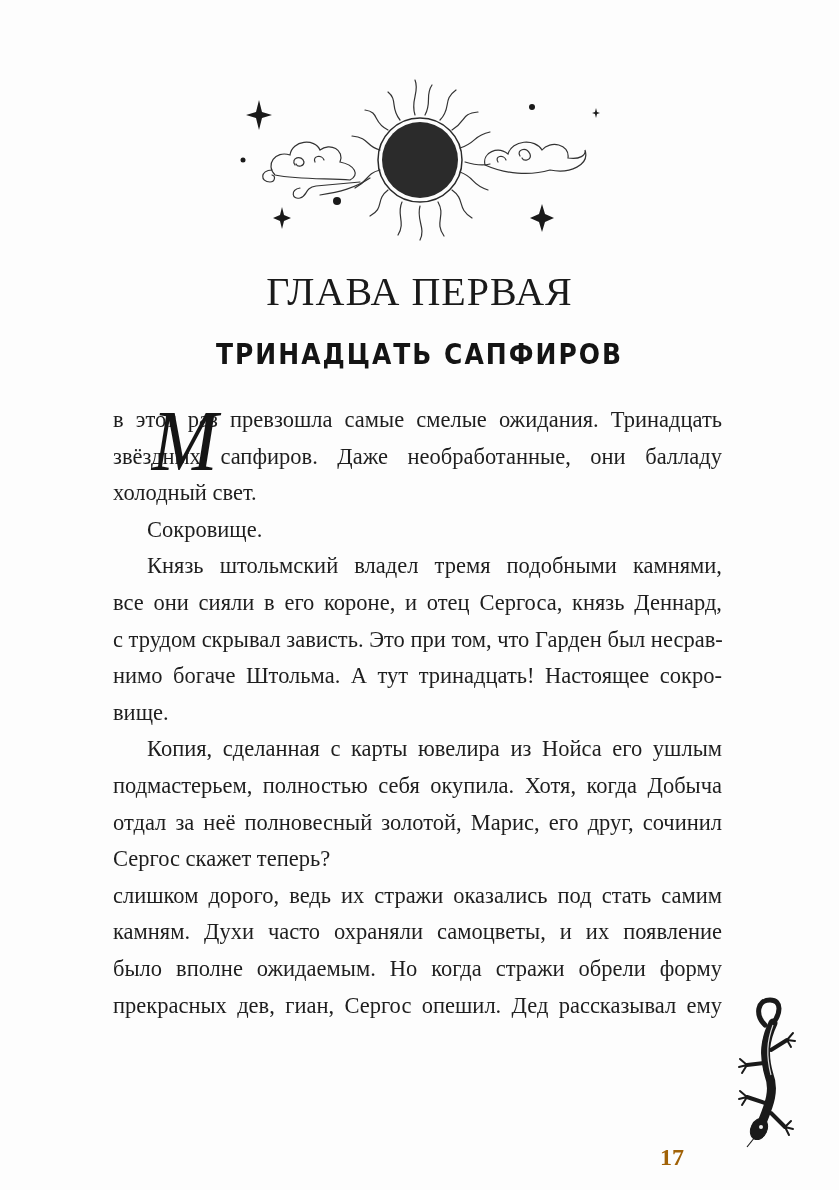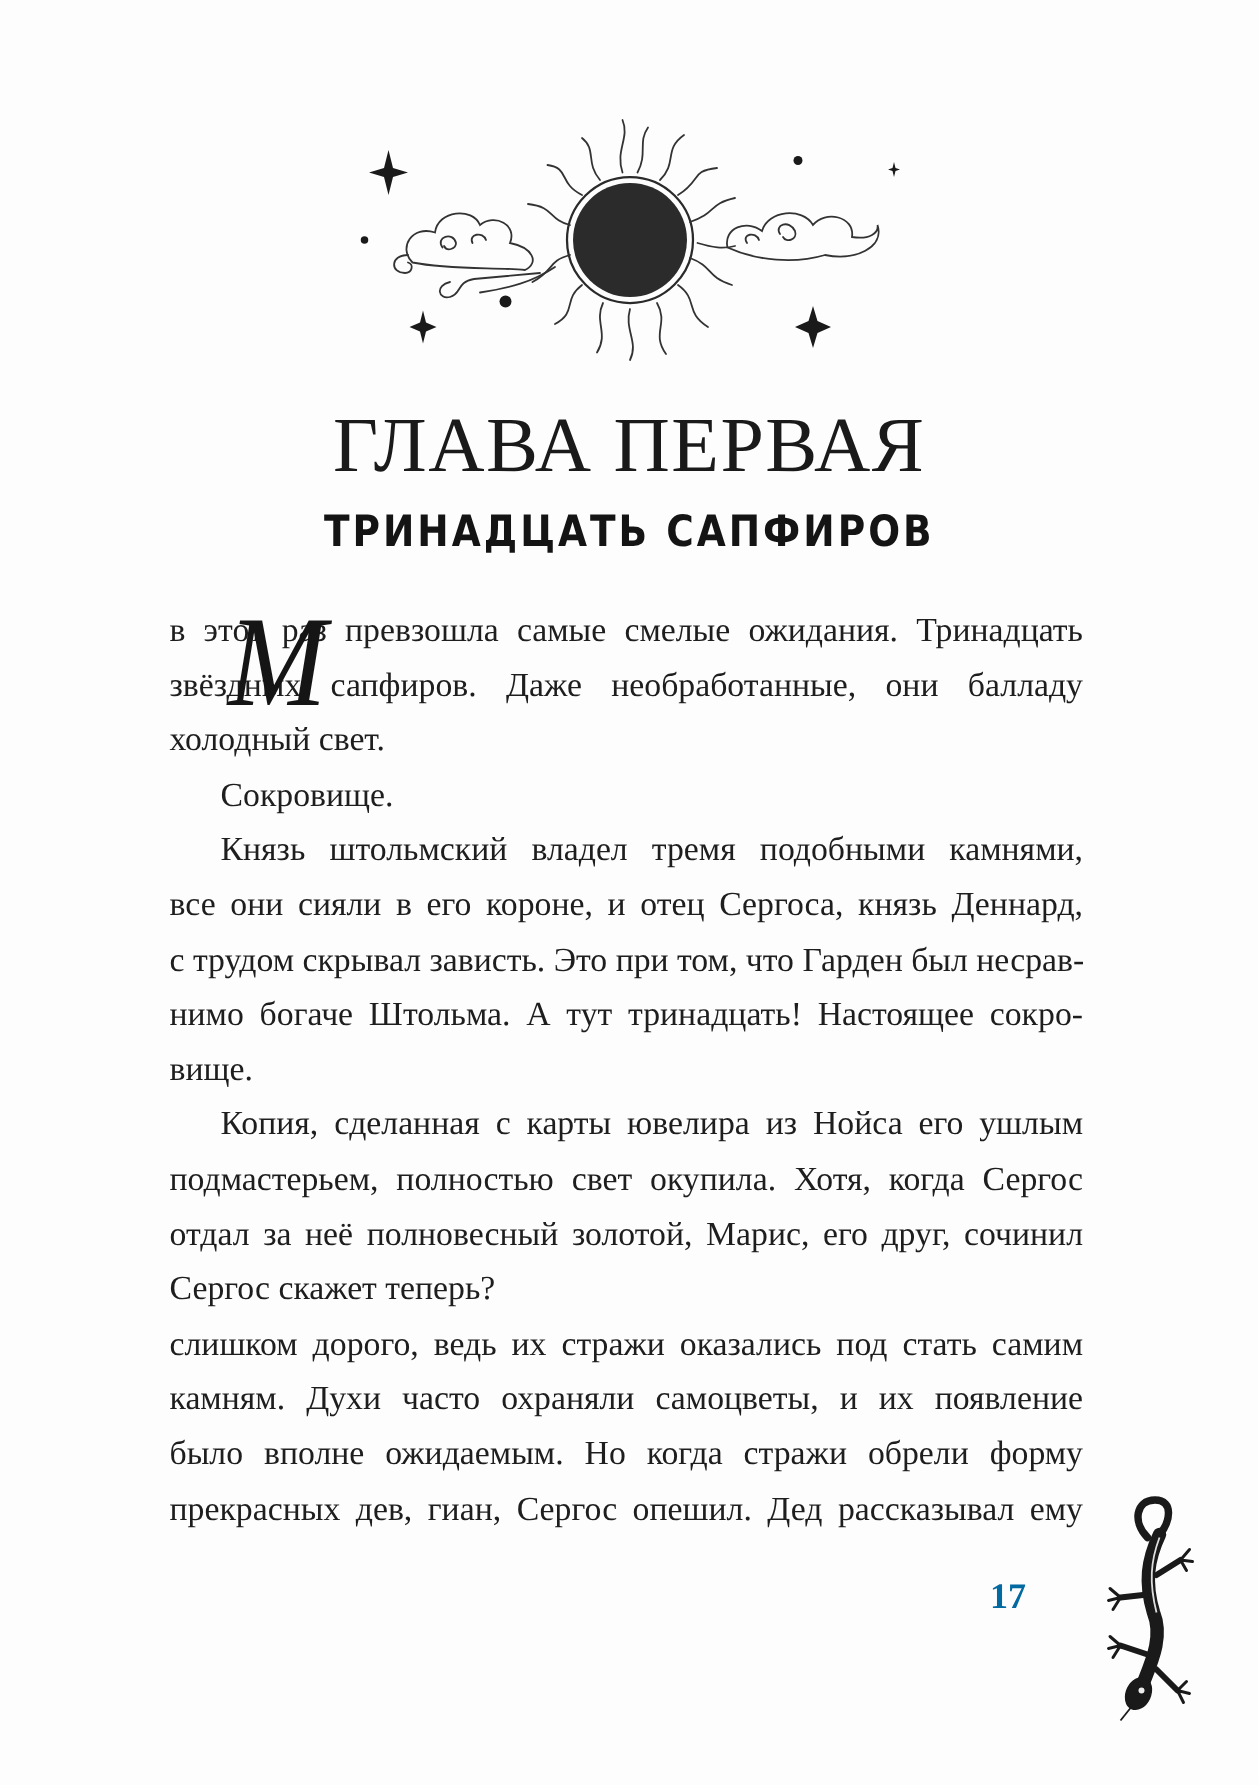--- a/index.html
+++ b/index.html
@@ -4,21 +4,21 @@
 <style>
   html, body { margin: 0; padding: 0; background: #ffffff; }
   body { width: 839px; height: 1190px; position: relative; overflow: hidden; }
   .page { position: absolute; left: 0; top: 0; width: 839px; height: 1190px; background: #fdfdfd; }
 
   .ornament { position: absolute; left: 220px; top: 70px; width: 380px; height: 180px; }
 
   .chapter-title {
     position: absolute; left: 0; width: 839px; top: 268px;
     text-align: center; font-family: "Liberation Serif", serif;
-    font-size: 52px; letter-spacing: 1px; color: #1a1a1a; font-weight: normal;
+    font-size: 40px; letter-spacing: 1px; color: #1a1a1a; font-weight: normal;
   }
   .chapter-subtitle {
     position: absolute; left: 0; width: 839px; top: 340px;
     text-align: center; font-family: "DejaVu Sans", sans-serif;
     font-size: 25px; font-weight: bold; letter-spacing: 2px; color: #141414;
     transform: scaleY(1.15);
   }
 
   .body-text {
     position: absolute; left: 113px; top: 402px; width: 609px;
@@ -30,22 +30,22 @@
   .line.indent { padding-left: 34px; }
   .first-line { padding-left: 98px; }
   .dropcap {
     position: absolute; left: 36px; top: -4px;
     font-family: "Liberation Serif", serif; font-size: 86px; line-height: 86px;
     color: #151515; font-style: italic; transform: scaleX(0.92);
   }
   .first-block { position: relative; }
 
   .page-number {
-    position: absolute; left: 660px; top: 1052px;
-    font-family: "Liberation Serif", serif; font-weight: bold; font-size: 24px; color: #0369a1;
+    position: absolute; left: 660px; top: 1144px;
+    font-family: "Liberation Serif", serif; font-weight: bold; font-size: 24px; color: #a16207;
   }
   .lizard { position: absolute; left: 735px; top: 995px; width: 72px; height: 160px; }
 </style>
 </head>
 <body>
 
 <div class="page">
 
   <svg class="ornament" viewBox="0 0 380 180">
     <g fill="#1a1a1a">
@@ -103,21 +103,21 @@
       <span class="line">звёздных сапфиров. Даже необработанные, они балладу</span>
       <span class="line last">холодный свет.</span>
     </div>
     <span class="line indent last">Сокровище.</span>
     <span class="line indent">Князь штольмский владел тремя подобными камнями,</span>
     <span class="line">все они сияли в его короне, и отец Сергоса, князь Деннард,</span>
     <span class="line">с трудом скрывал зависть. Это при том, что Гарден был несрав-</span>
     <span class="line">нимо богаче Штольма. А тут тринадцать! Настоящее сокро-</span>
     <span class="line last">вище.</span>
     <span class="line indent">Копия, сделанная с карты ювелира из Нойса его ушлым</span>
-    <span class="line">подмастерьем, полностью свет окупила. Хотя, когда Сергос</span>
+    <span class="line">подмастерьем, полностью себя окупила. Хотя, когда Добыча</span>
     <span class="line">отдал за неё полновесный золотой, Марис, его друг, сочинил</span>
     <span class="line last">Сергос скажет теперь?</span>
     <span class="line">слишком дорого, ведь их стражи оказались под стать самим</span>
     <span class="line">камням. Духи часто охраняли самоцветы, и их появление</span>
     <span class="line">было вполне ожидаемым. Но когда стражи обрели форму</span>
     <span class="line">прекрасных дев, гиан, Сергос опешил. Дед рассказывал ему</span>
   </div>
 
   <div class="page-number">17</div>
 

